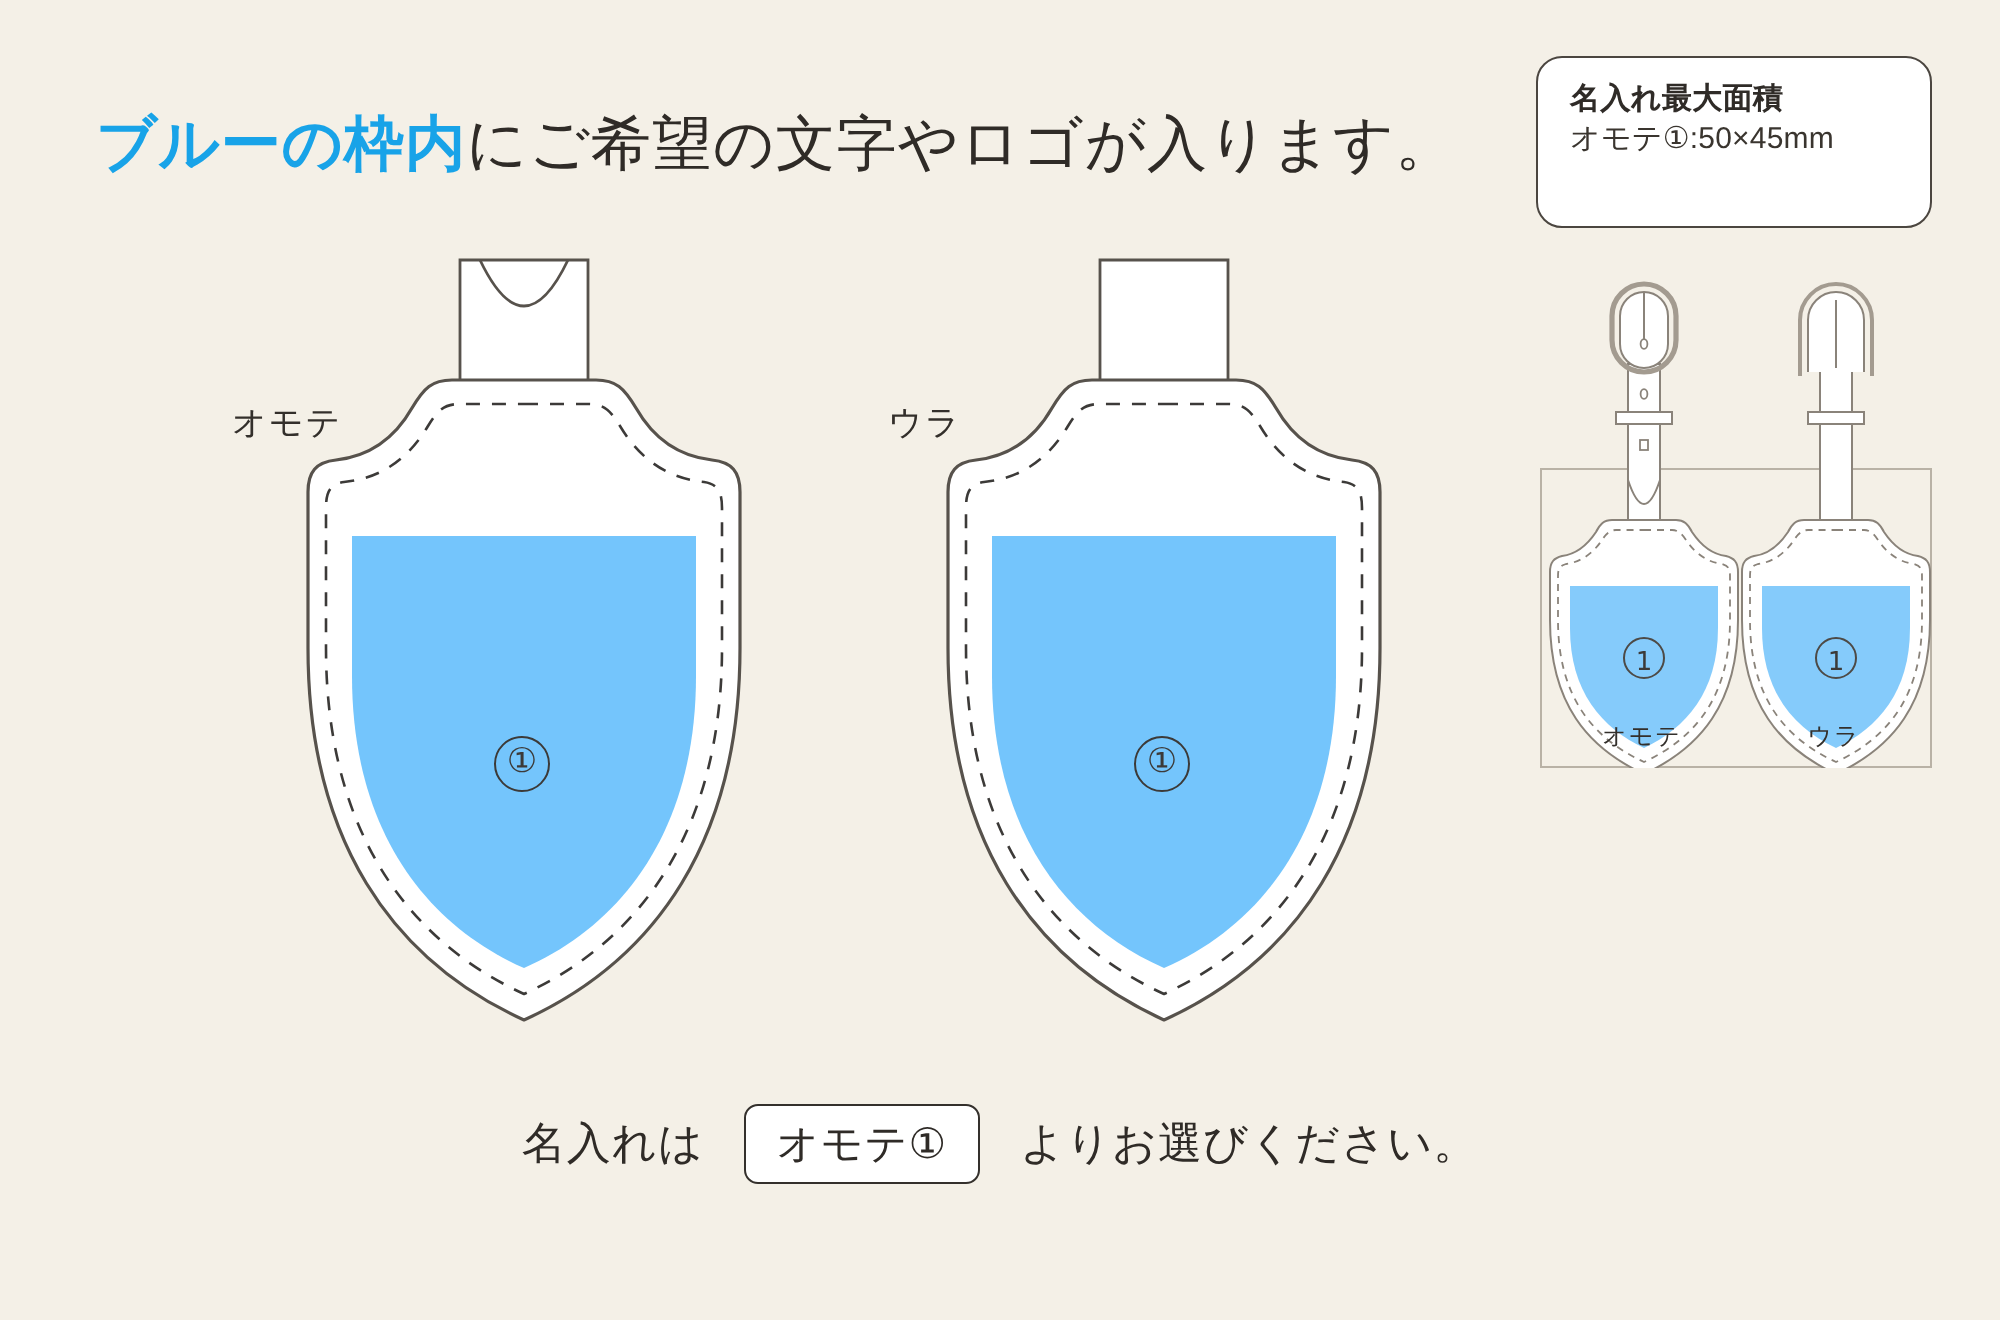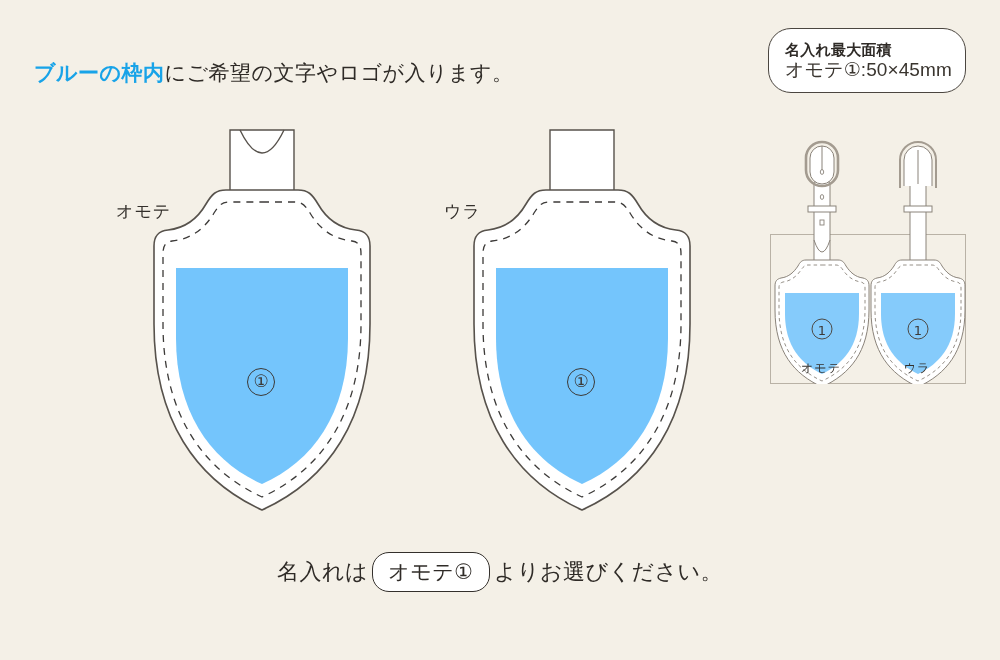--- a/index.html
+++ b/index.html
@@ -17,59 +17,59 @@
   }
   .stage {
     position: relative;
     width: 1000px;
     height: 660px;
   }
 
   
   .headline {
     position: absolute;
-    left: 34px;
+    left: 48px;
     top: 52px;
-    font-size: 21px;
+    font-size: 30px;
     line-height: 42px;
     letter-spacing: 0.5px;
     white-space: nowrap;
     font-weight: 500;
   }
   .headline .hl-accent {
     color: #18a3e8;
     font-weight: 700;
   }
   .headline .hl-rest {
     color: #2f2b27;
     font-weight: 500;
   }
 
   
   .info-card {
     position: absolute;
     left: 768px;
     top: 28px;
     width: 198px;
-    height: 65px;
+    height: 86px;
     background: #ffffff;
     border: 1.6px solid #4b4640;
-    border-radius: 23px;
+    border-radius: 13px;
     box-sizing: border-box;
     padding: 11px 0 0 16px;
   }
   .info-title {
     font-size: 15px;
     font-weight: 700;
     color: #2f2b27;
     line-height: 20px;
     letter-spacing: 0.2px;
   }
   .info-line {
-    font-size: 19px;
+    font-size: 15px;
     color: #3a352f;
     line-height: 19px;
     letter-spacing: 0.1px;
   }
 
   
   .tag-wrap { position: absolute; }
   .tag-front { left: 112px; top: 128px; }
   .tag-back  { left: 432px; top: 128px; }
 
@@ -128,39 +128,39 @@
 
   
   .footer {
     position: absolute;
     left: 0;
     top: 552px;
     width: 1000px;
     display: flex;
     align-items: center;
     justify-content: center;
-    gap: 0px;
+    gap: 16px;
   }
   .footer-text {
     font-size: 22px;
     letter-spacing: 0.5px;
     color: #2f2b27;
     white-space: nowrap;
   }
   .opt-btn {
     display: inline-flex;
     align-items: center;
     justify-content: center;
     min-width: 118px;
     height: 40px;
     padding: 0 14px;
     margin: 0 4px;
     background: #ffffff;
     border: 1.6px solid #34302c;
-    border-radius: 17px;
+    border-radius: 7px;
     box-sizing: border-box;
     font-size: 21px;
     letter-spacing: 0.5px;
     color: #2f2b27;
     white-space: nowrap;
     font-family: "Liberation Sans", "DejaVu Sans", sans-serif;
   }
 </style>
 </head>
 <body>

